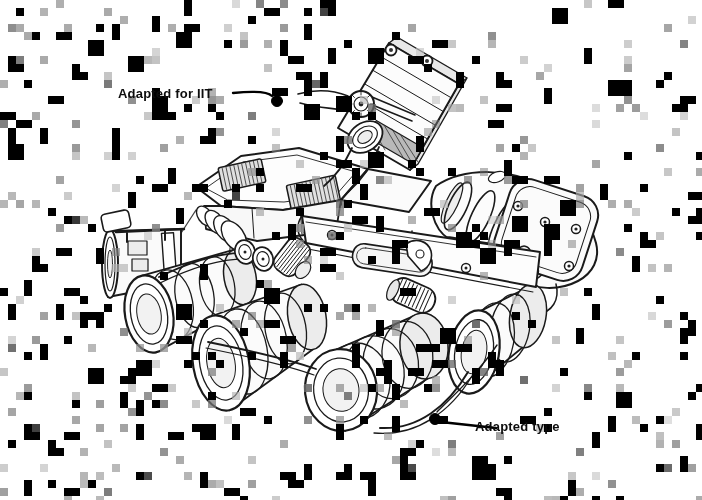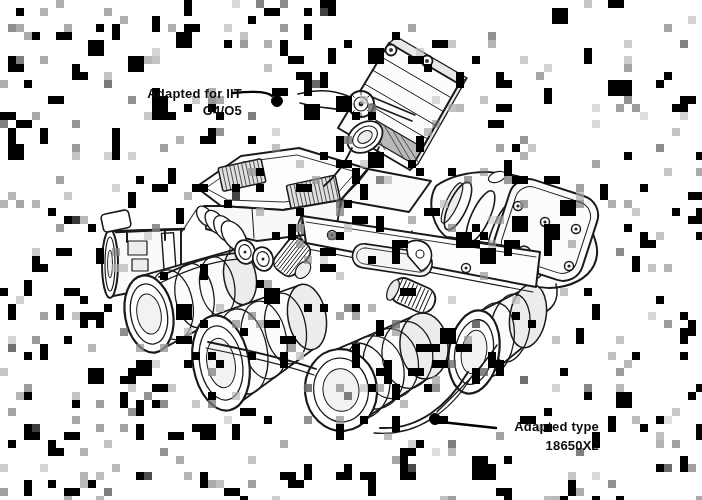--- a/index.html
+++ b/index.html
@@ -2,21 +2,21 @@
 <html><head>
 <meta charset="utf-8">
 <style>
   html,body{margin:0;padding:0;background:#ffffff;}
   .stage{
     position:relative;width:702px;height:500px;background:#ffffff;overflow:hidden;
     font-family:"Liberation Sans",sans-serif;
   }
   .stage svg.layer{position:absolute;left:0;top:0;display:block;}
   .anno{
-    position:absolute;text-align:right;color:#0d0d0d;font-weight:700;
+    position:absolute;text-align:left;color:#0d0d0d;font-weight:700;
     font-size:13px;line-height:17px;letter-spacing:.2px;z-index:10;
     -webkit-user-select:none;user-select:none;
   }
   .anno .l2{display:block;}
   #anno-mount{left:118px;top:85px;width:124px;}
   #anno-battery{left:475px;top:417px;width:124px;line-height:19px;}
 </style>
 </head>
 <body>
 
@@ -775,19 +775,17 @@
       <circle cx="277" cy="101" r="5.5" fill="#000"></circle>
     </g>
     <g stroke="#000">
       <path d="M441,422 L496,428" stroke-width="2.4"></path>
       <circle cx="435" cy="419" r="5.5" fill="#000"></circle>
     </g>
   </svg>
 
   <div class="anno" id="anno-mount">
     <span class="l1">Adapted for IIT</span>
-    <span class="l2">O4/O5</span>
   </div>
   <div class="anno" id="anno-battery">
     <span class="l1">Adapted type</span>
-    <span class="l2">18650X2</span>
   </div>
 </div>
 
 </body></html>

